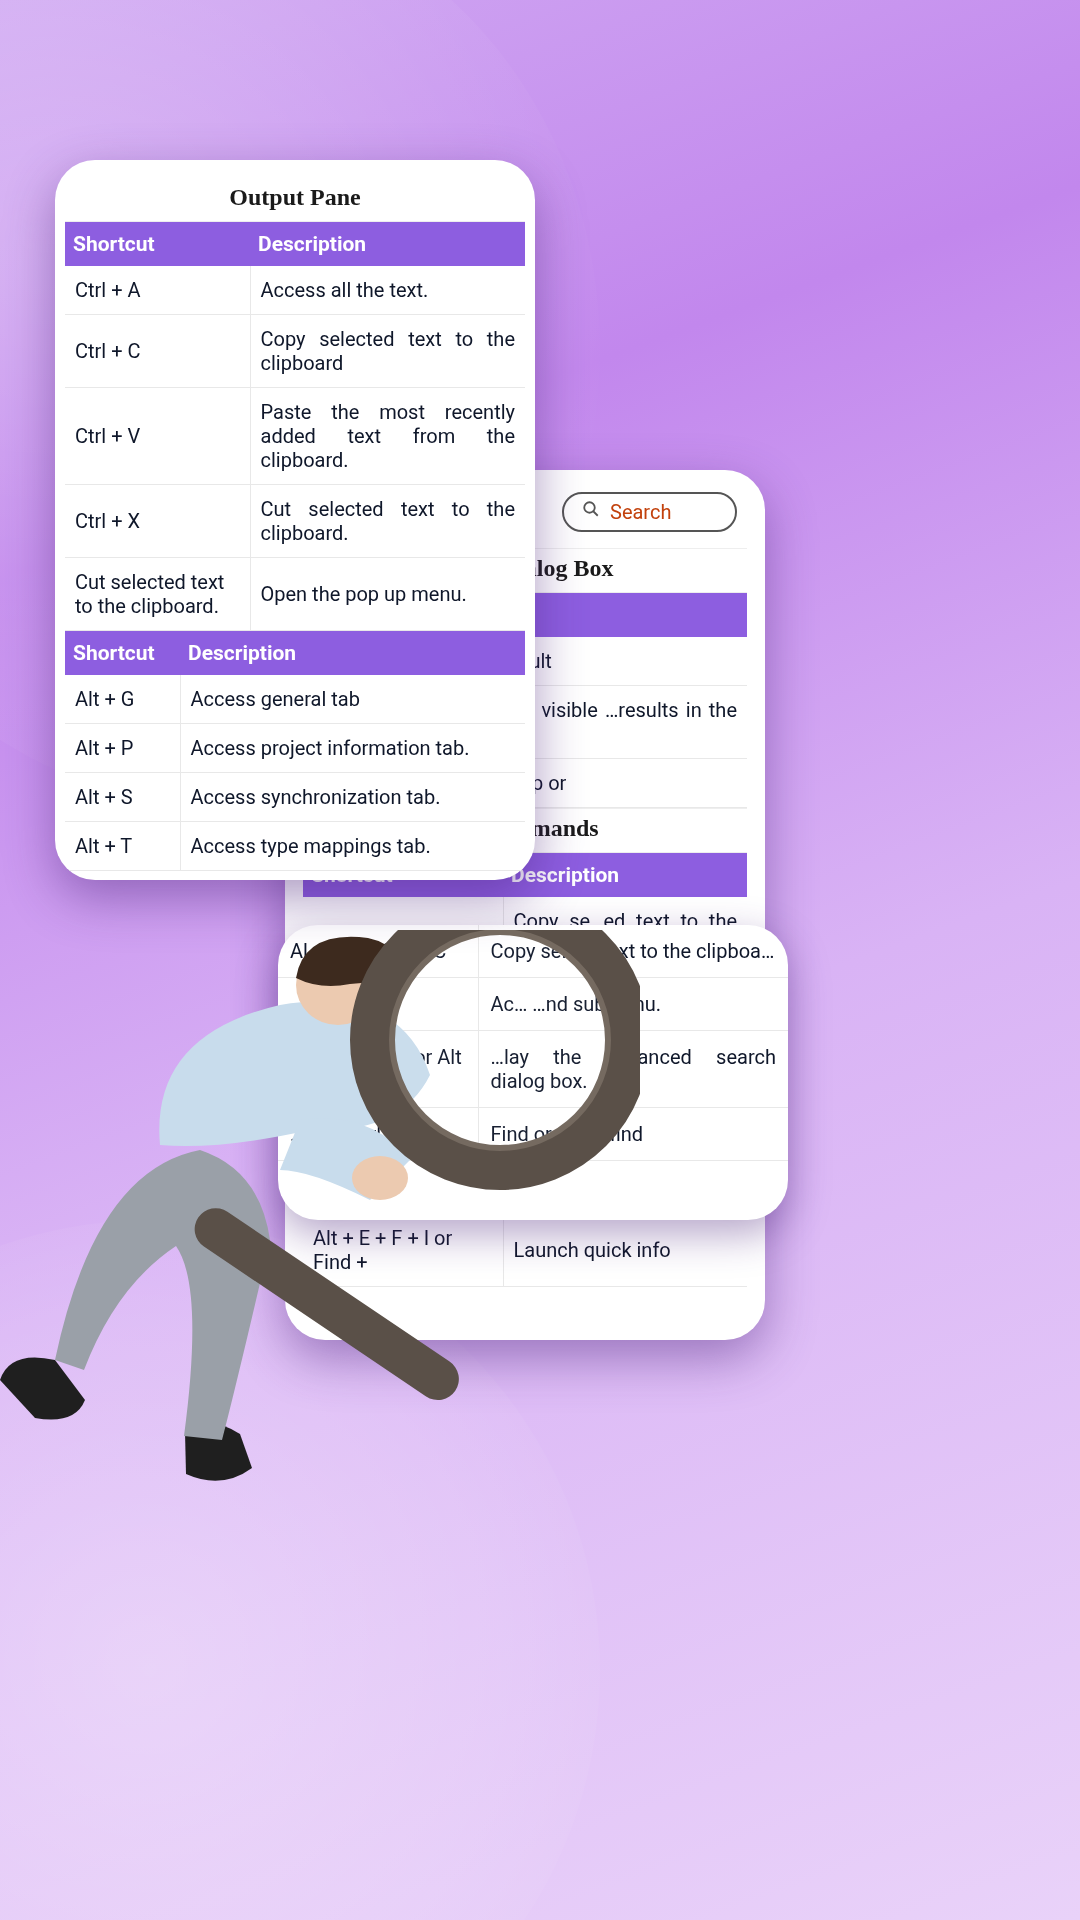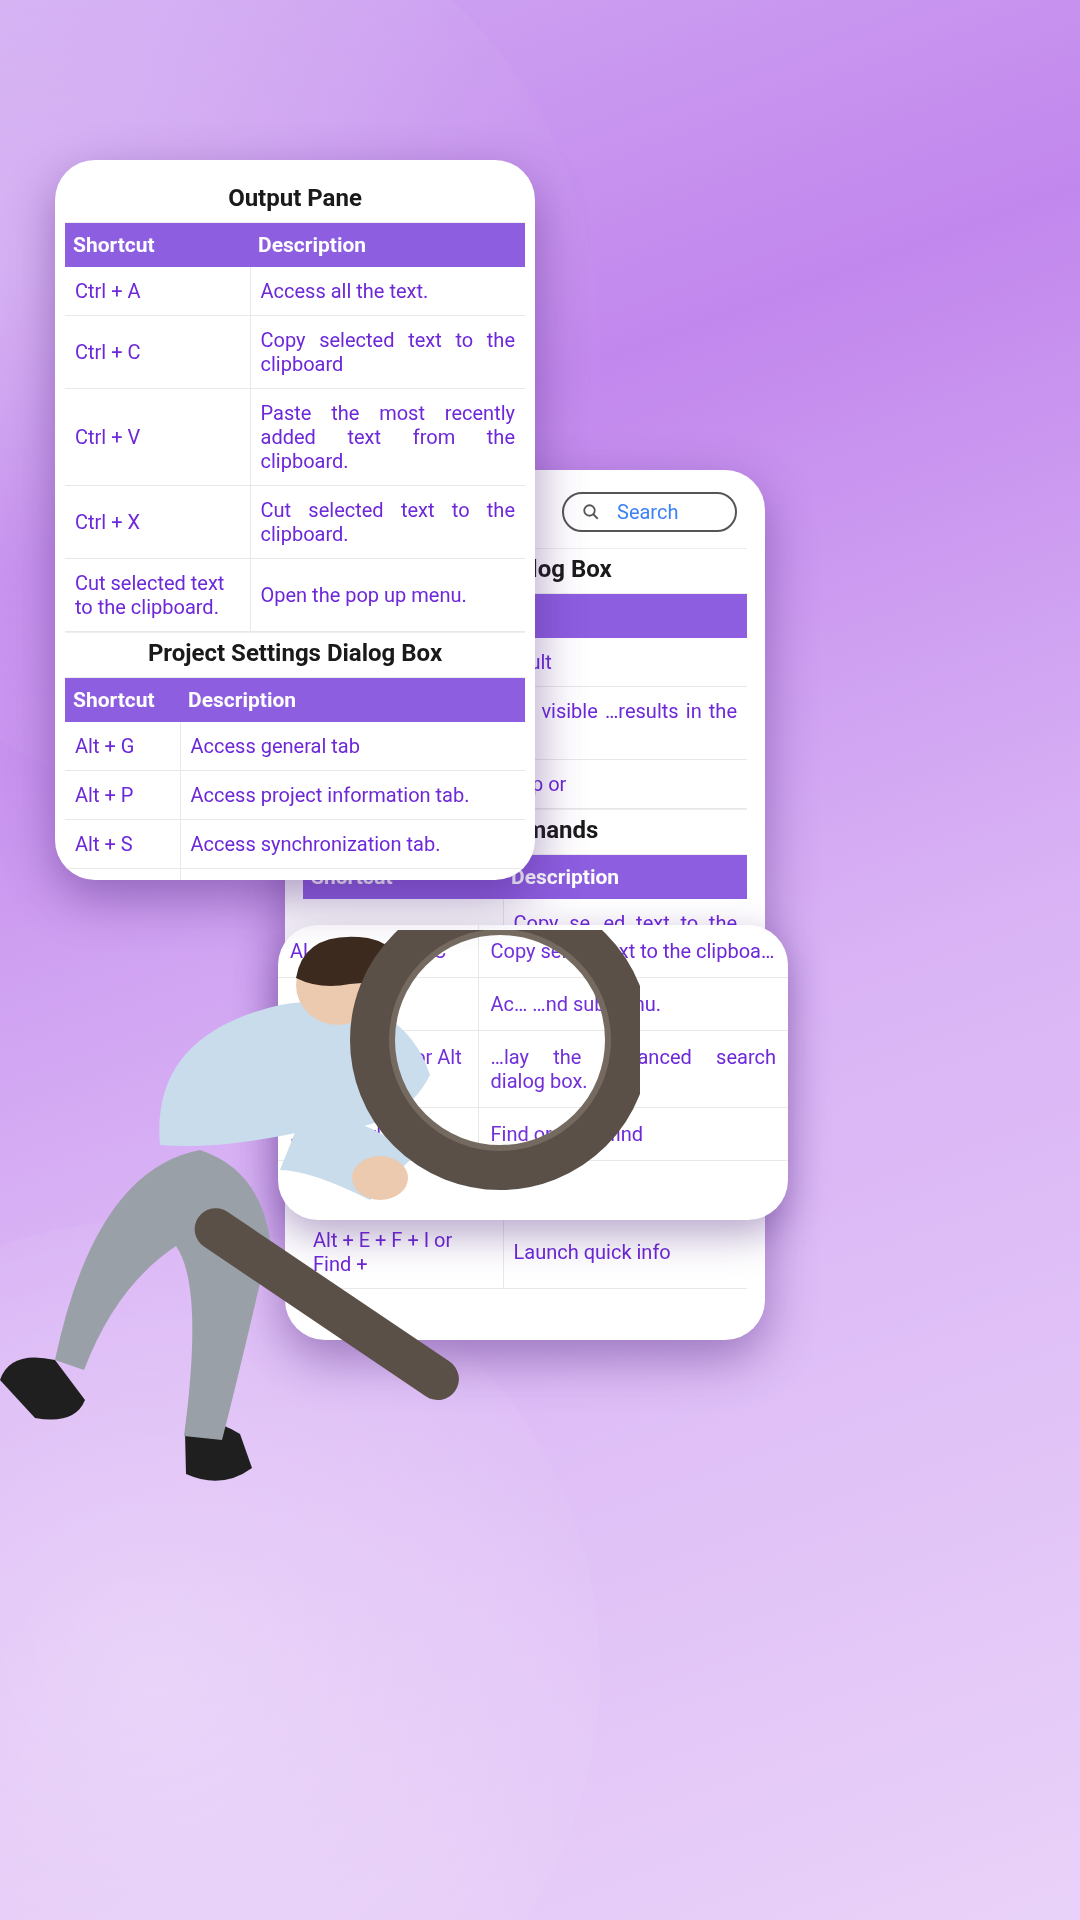--- a/index.html
+++ b/index.html
@@ -27,42 +27,42 @@
     border-radius: 40px; box-shadow: 0 18px 50px rgba(70,30,120,0.45);
     overflow: hidden;
   }
 
   .card-back { top: 470px; left: 285px; width: 480px; height: 870px; padding: 12px 18px 0 18px; }
   .card-front { top: 160px; left: 55px; width: 480px; height: 720px; padding: 18px 10px 0 10px; }
   .card-mid  { top: 925px; left: 278px; width: 510px; height: 295px; box-shadow: 0 14px 40px rgba(70,30,120,0.40); }
 
   .search-wrap { display:flex; justify-content:flex-end; margin: 10px 10px 16px 0; }
   .search {
-    display:flex; align-items:center; gap:17px;
+    display:flex; align-items:flex-start; gap:10px;
     border:2px solid #555; border-radius: 22px;
-    padding: 6px 18px; width: 175px; color:#3b82f6;
+    padding: 6px 18px; width: 175px; color:#c2410c;
   }
   .search svg { width:18px; height:18px; }
   .search span { font-size: 20px; }
 
   h2.section-title {
     font-size: 24px; font-weight: 700; color:#1a1a1a;
     text-align:center; padding: 6px 0 10px 0;
-    border-top: 1px solid #eee; border-bottom: 1px solid #eee;
+    border-top: 1px solid #eee; border-bottom: 1px solid #eee; font-family: Liberation Serif, serif;
   }
   .card-front h2.first { border-top:none; }
 
   table { width:100%; border-collapse: collapse; font-size: 20px; }
   th {
     background:#8d5ee0; color:#fff; font-weight:700;
     padding: 10px 8px; text-align:left; font-size:21px;
   }
   td {
     padding: 12px 10px; vertical-align: middle;
-    border-bottom:1px solid #e8e8e8; color:#6d28d9;
+    border-bottom:1px solid #e8e8e8; color:#0f172a;
   }
   td.sc { border-right:1px solid #e8e8e8; }
   .justify { text-align: justify; }
 
   .t-commands th:first-child { width: 200px; }
   .t-output   th:first-child { width: 185px; }
   .t-project  th:first-child { width: 115px; }
 
   .card-mid table { font-size: 20px; }
   .card-mid td { padding: 14px 12px; }
@@ -192,21 +192,20 @@
           <td class="sc">Ctrl + X</td>
           <td class="justify">Cut selected text to the clipboard.</td>
         </tr>
     <tr>
           <td class="sc">Cut selected text to the clipboard.</td>
           <td>Open the pop up menu.</td>
         </tr>
   </tbody>
     </table>
 
-  <h2 class="section-title">Project Settings Dialog Box</h2>
   <table class="t-project">
     <tbody>
         <tr>
       <th>Shortcut</th>
       <th>Description</th>
     </tr>
     <tr>
           <td class="sc">Alt + G</td>
           <td>Access general tab</td>
         </tr>

